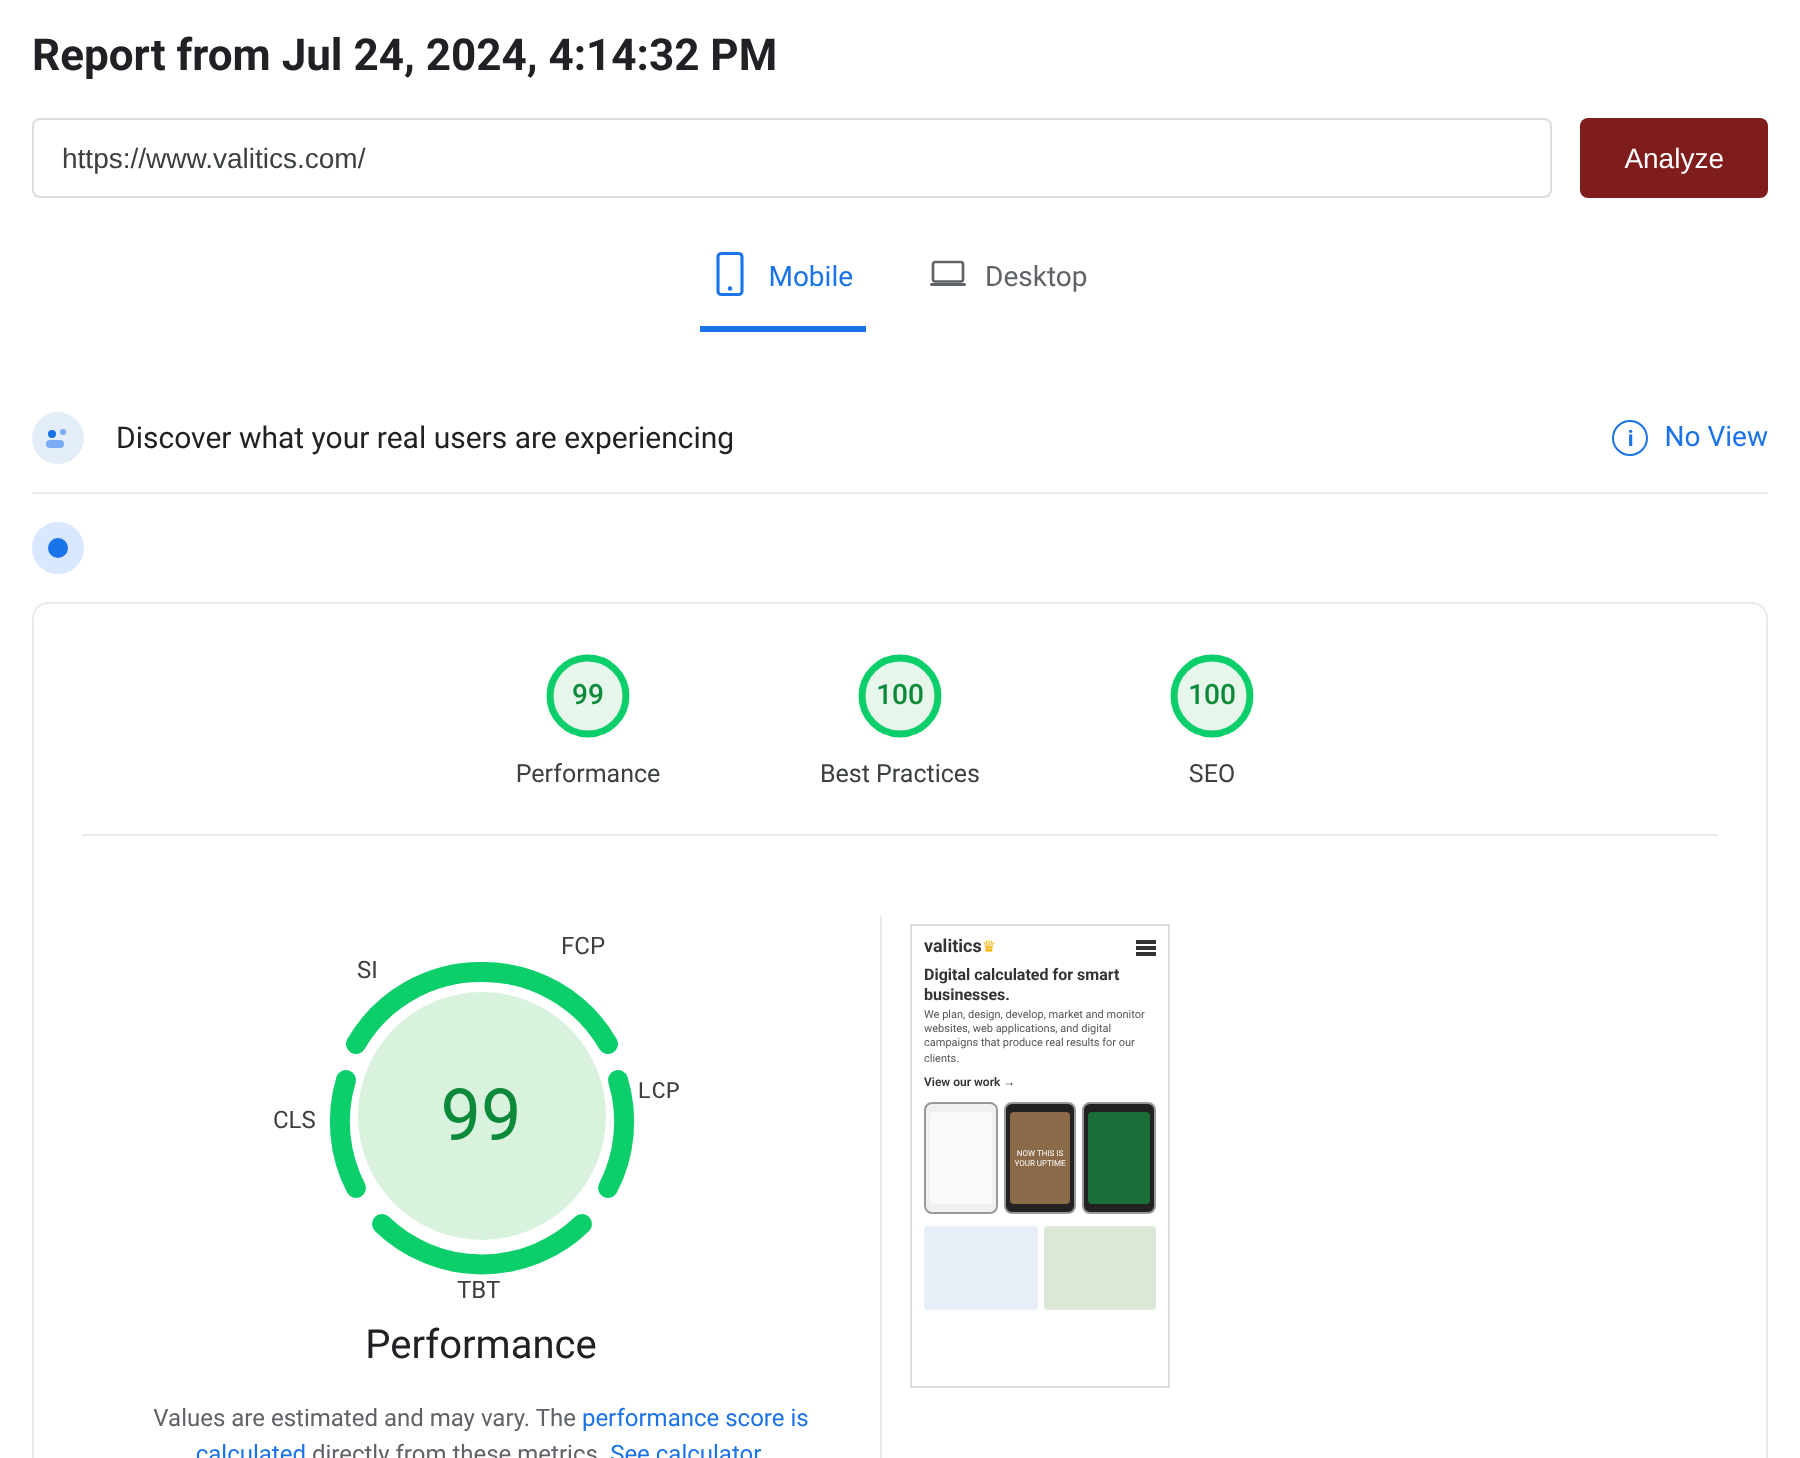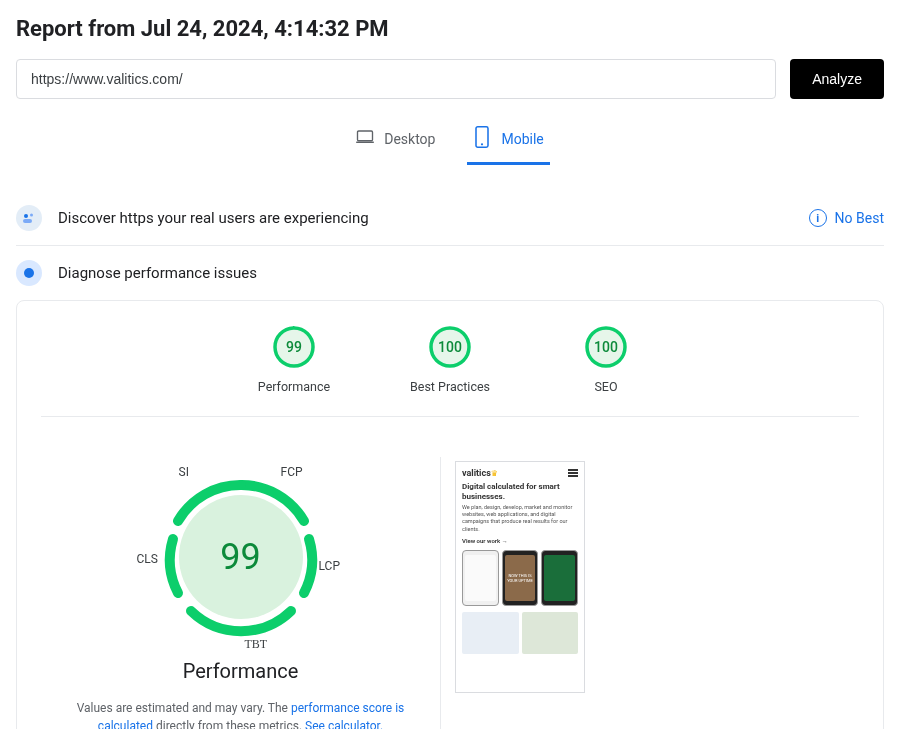--- a/index.html
+++ b/index.html
@@ -17,21 +17,21 @@
     border: 1px solid #dadce0;
     border-radius: 4px;
     padding: 0 14px;
     height: 40px;
     font-size: 14px;
     color: #3c4043;
   }
   .analyze-btn {
     height: 40px;
     padding: 0 22px;
-    background: #000000;
+    background: #7f1d1d;
     color: #fff;
     border: none;
     border-radius: 4px;
     font-size: 14px;
     font-weight: 500;
     cursor: pointer;
   }
   .tabs { display: flex; justify-content: center; gap: 26px; border-bottom: 0; margin-bottom: 26px; }
   .tab {
     display: flex; align-items: center; gap: 10px;
@@ -96,24 +96,24 @@
     display:flex; flex-direction:column; align-items:center;
   }
   .big-gauge-wrap { position:relative; width: 200px; height: 200px; }
   .big-gauge-wrap svg { width:200px; height:200px; }
   .big-score {
     position:absolute; inset:0; display:flex; align-items:center; justify-content:center;
     font-size: 36px; font-weight:400; color:#0c8a3a;
   }
   .metric-label { position:absolute; font-size:12px; color:#3c4043; }
   .m-fcp { top: 8px; left: 140px; }
-  .m-si  { top: 8px; left: 38px; text-align: center; }
-  .m-lcp { top: 102px; left: 178px; }
+  .m-si  { top: 20px; left: 38px; text-align: center; }
+  .m-lcp { top: 81px; left: 178px; font-family: Liberation Mono, monospace; }
   .m-cls { top: 95px; left: -4px; }
-  .m-tbt { top: 180px; left: 104px; font-family: Liberation Serif, serif; }
+  .m-tbt { top: 180px; left: 88px; }
   .perf-heading { font-size: 20px; margin-top: 2px; color:#202124; }
   .perf-note { font-size: 12px; color:#5f6368; text-align:center; margin: 16px 0 18px; line-height:1.5; }
   .perf-note a { color:#1a73e8; text-decoration:none; cursor:pointer; }
   .perf-right { flex:1; display:flex; justify-content:flex-start; padding-top: 4px; }
   .screenshot {
     width: 130px; height: 232px;
     border: 1px solid #dadce0;
     background: #fff; padding:6px;
     font-size: 7px; color:#333;
     overflow:hidden;
@@ -140,60 +140,59 @@
 <body>
 
 <h1 class="title">Report from Jul 24, 2024, 4:14:32 PM</h1>
 
 <div class="url-row">
   <input class="url-input" value="https://www.valitics.com/" style="">
   <button class="analyze-btn">Analyze</button>
 </div>
 
 <div class="tabs">
+  <div class="tab active">
+    <span>
+      <svg viewBox="0 0 18 28">
+          <rect x="2" y="2" width="14" height="24" rx="2" fill="none" stroke="#1a73e8" stroke-width="1.8"></rect>
+          <circle cx="9" cy="22.5" r="1.3" fill="#1a73e8"></circle>
+        </svg>
+    </span>
+    <span>Mobile</span>
+  </div>
   <div class="tab">
     <span>
       <svg viewBox="0 0 24 24">
           <rect x="2" y="4" width="20" height="13" rx="1.5" fill="none" stroke="#5f6368" stroke-width="1.8"></rect>
           <rect x="0" y="18" width="24" height="2" rx="1" fill="#5f6368"></rect>
         </svg>
     </span>
     <span>Desktop</span>
   </div>
-  <div class="tab active">
-    <span>
-      <svg viewBox="0 0 18 28">
-          <rect x="2" y="2" width="14" height="24" rx="2" fill="none" stroke="#1a73e8" stroke-width="1.8"></rect>
-          <circle cx="9" cy="22.5" r="1.3" fill="#1a73e8"></circle>
-        </svg>
-    </span>
-    <span>Mobile</span>
-  </div>
 </div>
 
 <div class="section-row">
   <div class="badge-icon badge1">
     <svg width="16" height="16" viewBox="0 0 16 16">
         <circle cx="5" cy="6" r="2" fill="#1a73e8"></circle>
         <circle cx="10.5" cy="5" r="1.5" fill="#7baaf7"></circle>
         <rect x="2" y="9" width="9" height="4" rx="2" fill="#7baaf7"></rect>
       </svg>
   </div>
-  <div class="section-title">Discover https your real users are experiencing</div>
+  <div class="section-title">Discover what your real users are experiencing</div>
   <div class="spacer"></div>
   <div class="nodata">
     <span class="info-circle">i</span>
-    <span>No Best</span>
+    <span>No View</span>
   </div>
 </div>
 <div class="divider"></div>
 
 <div class="section-row">
   <div class="badge-icon badge2"></div>
-  <div class="section-title">Diagnose performance issues</div>
 </div>
 
 <div class="card">
   <div class="gauge-row">
     <div class="gauge-item">
       <div class="gauge">
         <svg viewBox="0 0 44 44">
             <circle cx="22" cy="22" r="19" fill="#e6f6ea"></circle>
             <circle cx="22" cy="22" r="19" fill="none" stroke="#0cce6b" stroke-width="3.5" stroke-dasharray="118 120" stroke-linecap="round"></circle>
           </svg>

